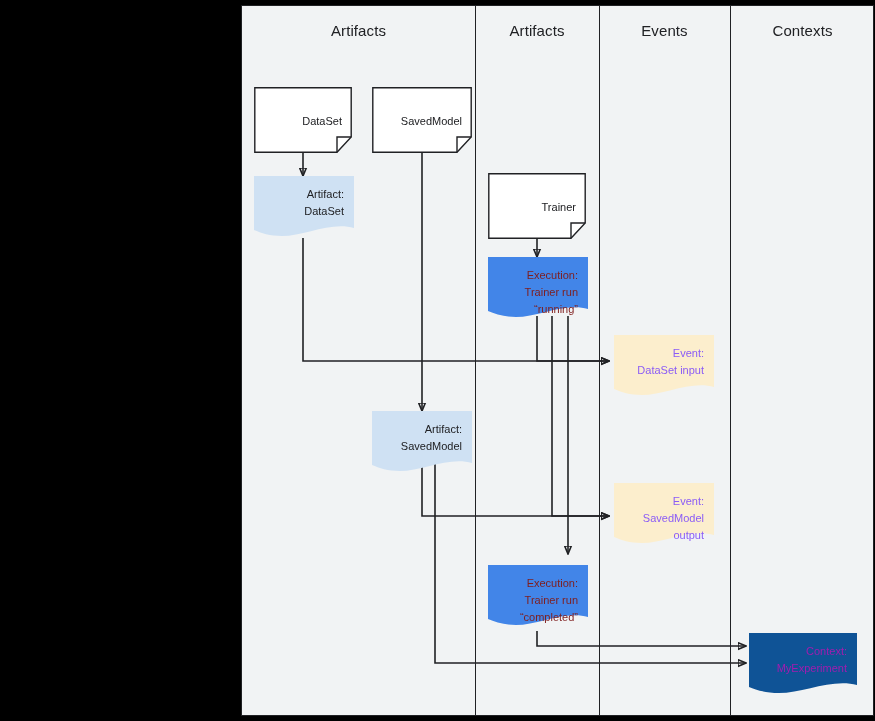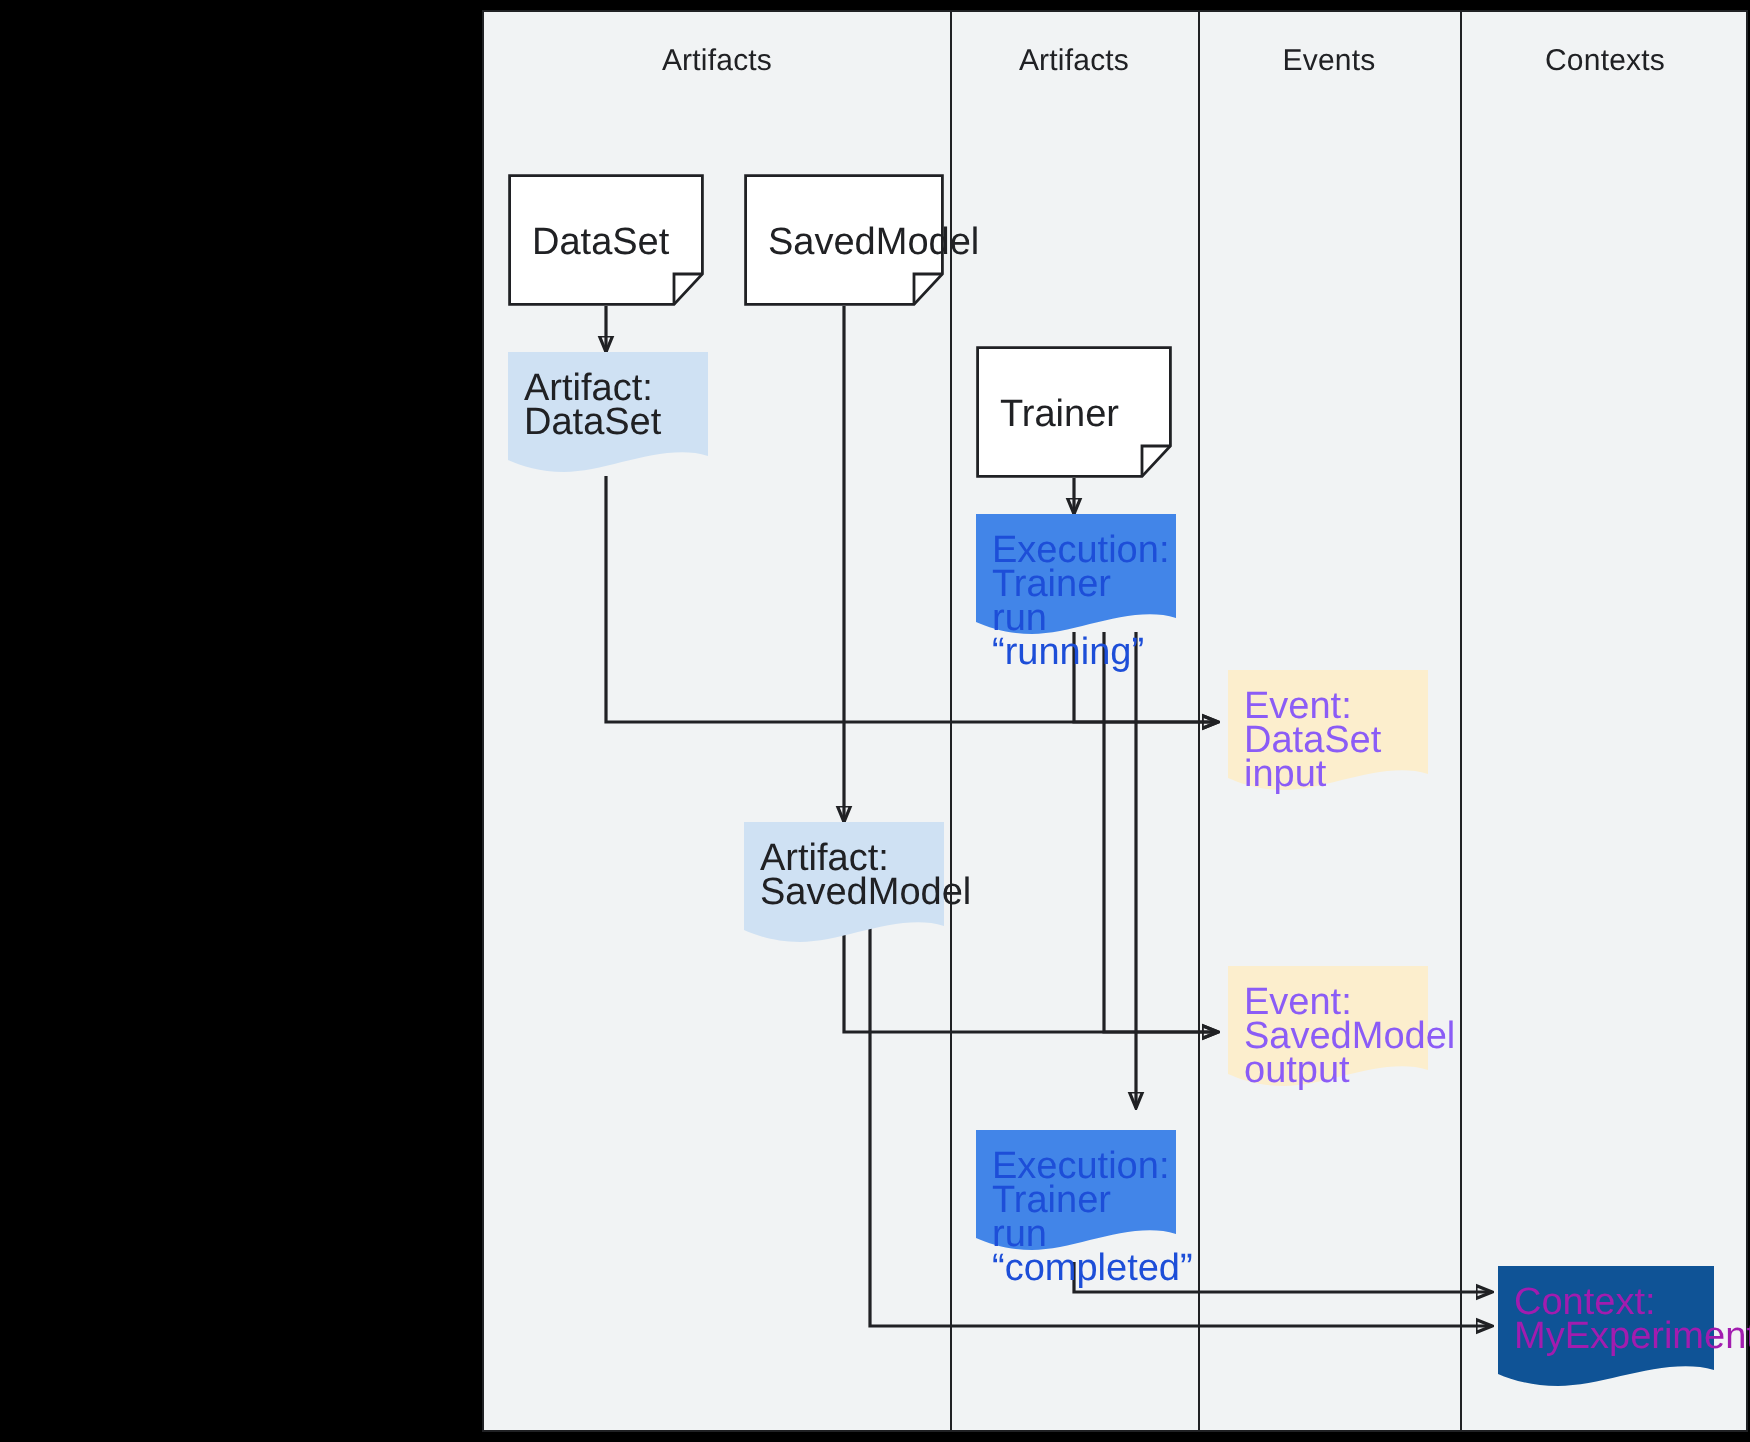--- a/index.html
+++ b/index.html
@@ -45,23 +45,24 @@
     font-size: 15px;
     font-weight: normal;
     color: #202124;
     letter-spacing: 0.1px;
   }
 
   
   .node {
     position: absolute;
     box-sizing: border-box;
-    font-size: 19px;
+    font-size: 11px;
     line-height: 17px;
     color: #202124;
+    text-align: right;
   }
   .node .label {
     position: absolute;
     left: 12px;
     top: 12px;
     right: 10px;
     white-space: pre-line;
   }
 
   
@@ -71,21 +72,21 @@
   .note svg, .doc svg {
     position: absolute;
     left: 0; top: 0;
     display: block;
   }
   .note .label { top: 26px; }
 
   
   .doc .label { left: 8px; top: 10px; }
   .doc.light .label { color: #202124; }
-  .doc.blue .label { color: #1d4ed8; }
+  .doc.blue .label { color: #7f1d1d; }
   .doc.dark .label { color: #a21caf; }
   .doc.yellow .label { color: #8b5cf6; }
 
   
   .conn {
     position: absolute;
     left: 0; top: 0;
     width: 633px;
     height: 711px;
     overflow: visible;

